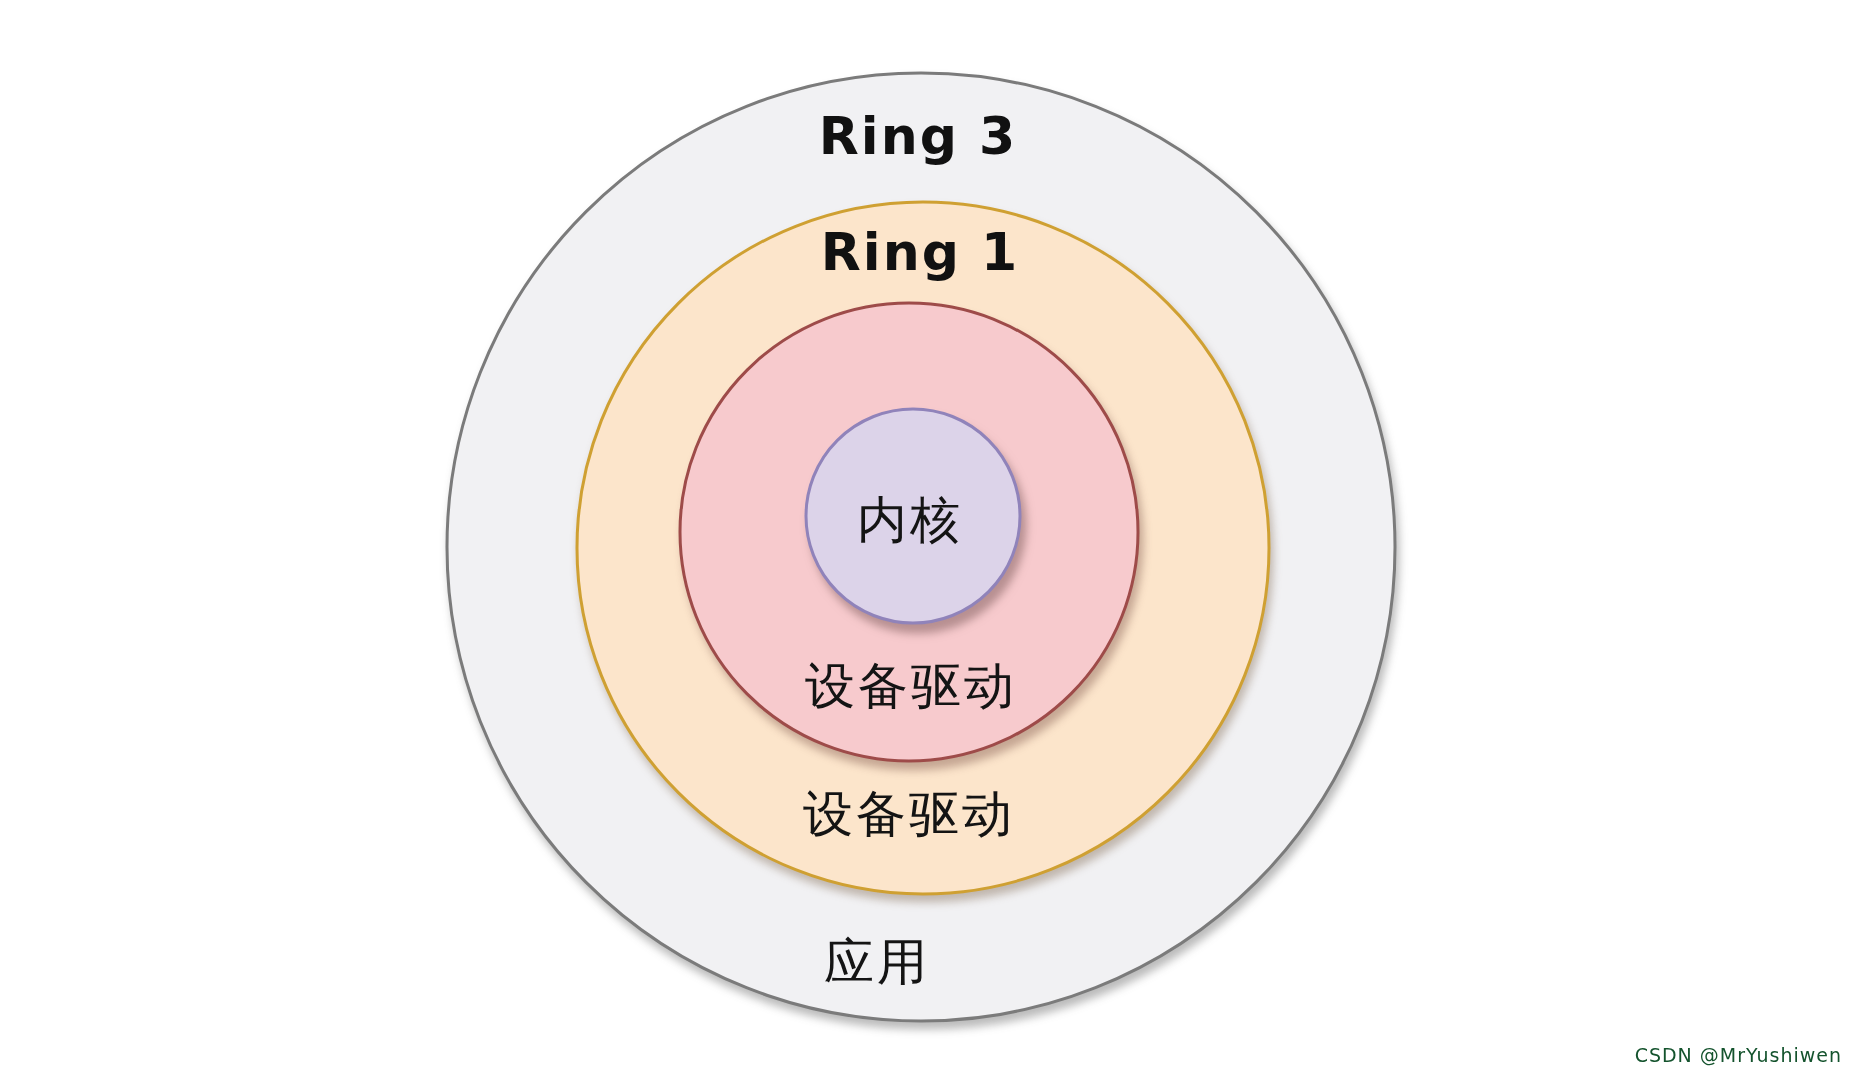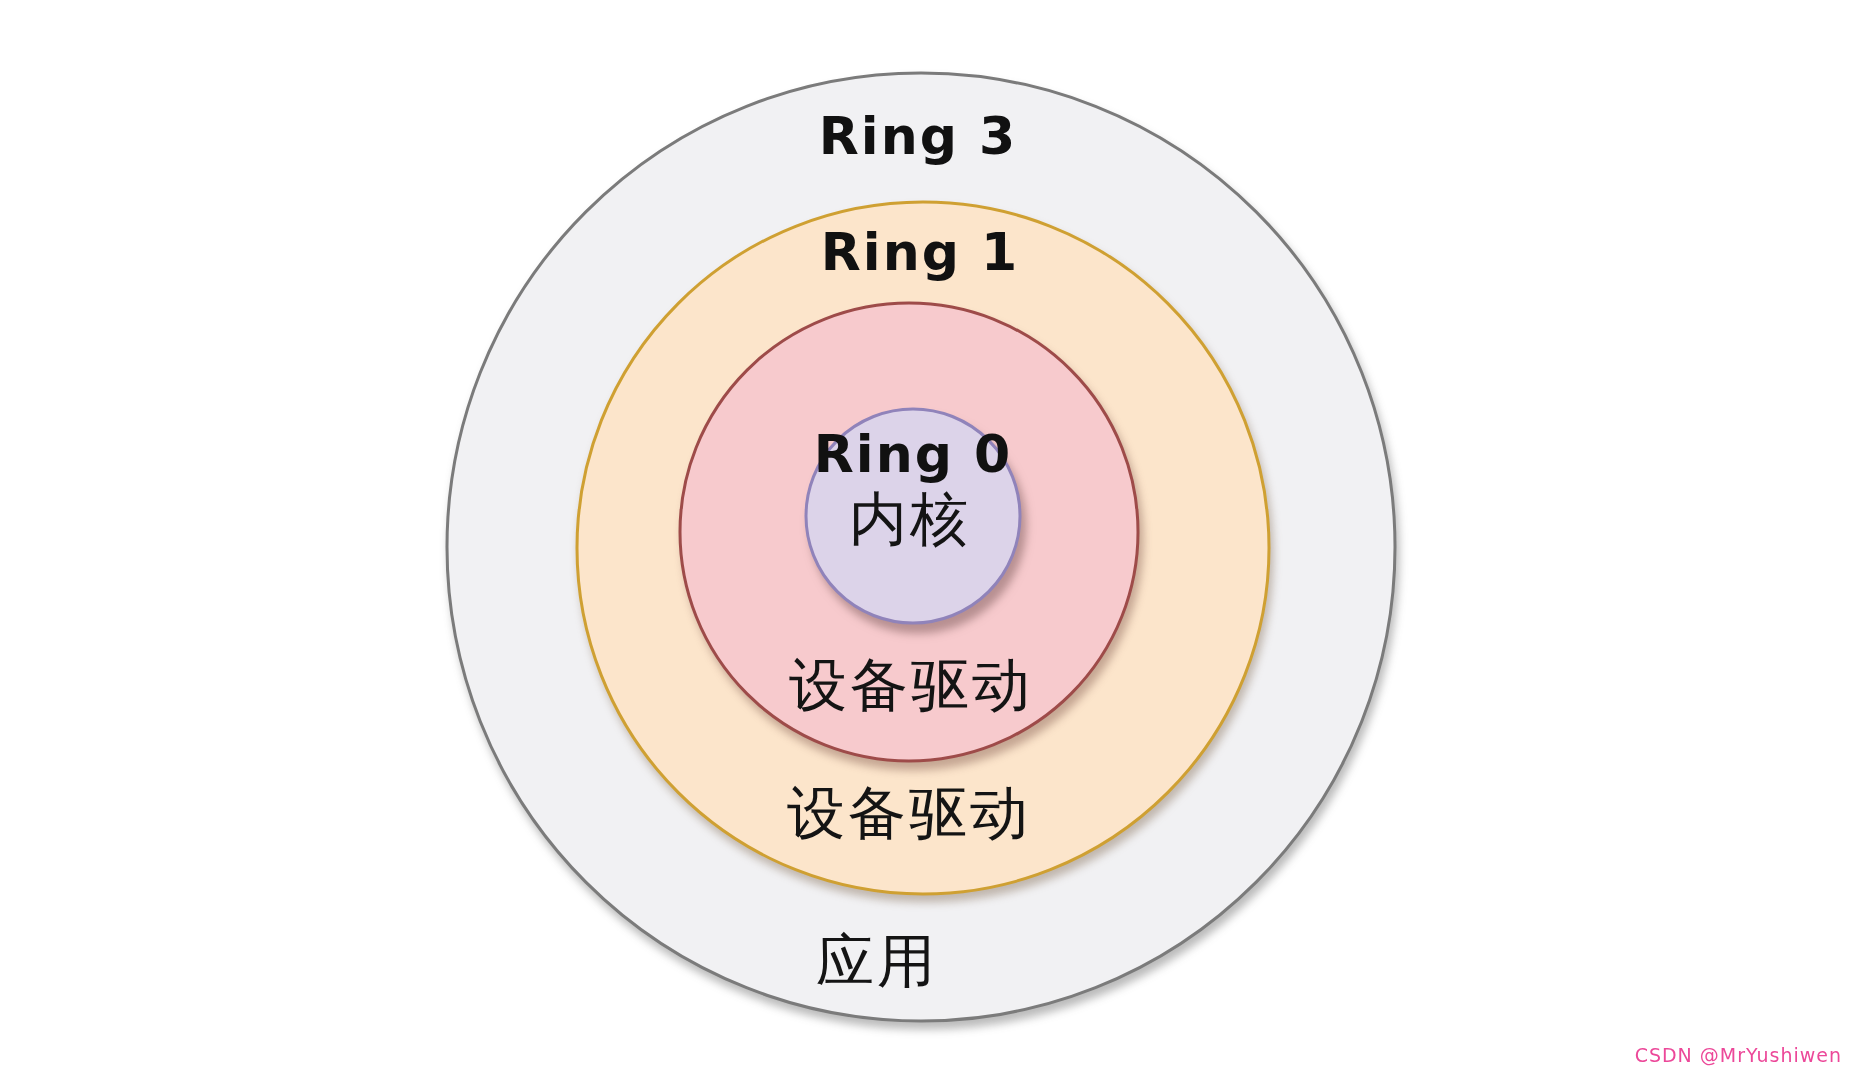--- a/index.html
+++ b/index.html
@@ -27,33 +27,33 @@
     font-size: 52px;
     font-weight: 600;
     letter-spacing: 2px;
     white-space: nowrap;
     text-align: center;
   }
   .ring-sublabel {
     position: absolute;
     transform: translate(-50%, -50%);
     color: #141414;
-    font-size: 58px;
+    font-size: 50px;
     font-weight: 500;
     letter-spacing: 3px;
     white-space: nowrap;
     text-align: center;
   }
   .watermark {
     position: absolute;
     right: 8px;
     bottom: 14px;
     font-size: 19px;
     font-weight: 400;
-    color: #ec4899;
+    color: #14532d;
     letter-spacing: 1px;
   }
   circle.hand {
     stroke-width: 3;
   }
 </style>
 </head>
 <body>
 
 <div class="canvas">
@@ -67,21 +67,20 @@
     <circle class="hand" cx="909" cy="532" r="229" style="filter: drop-shadow(4px 8px 4px rgba(130,90,80,0.45));" fill="#f7cacd" stroke="#9e4b49"></circle>
 
     <circle class="hand" cx="913" cy="516" r="107" style="filter: drop-shadow(5px 9px 4px rgba(120,85,85,0.50));" fill="#dcd3e9" stroke="#9083ba"></circle>
   </svg>
 
   <div class="ring-label" style="left:918px; top:136px;">Ring 3</div>
 
   <div class="ring-label" style="left:920px; top:252px;">Ring 1</div>
 
 
-  <div class="ring-label" style="left:913px; top:454px;">Ring 0</div>
 
   <div class="ring-sublabel" style="left:910px; top:520px;">内核</div>
 
   <div class="ring-sublabel" style="left:911px; top:686px;">设备驱动</div>
 
   <div class="ring-sublabel" style="left:909px; top:814px;">设备驱动</div>
 
   <div class="ring-sublabel" style="left:877px; top:962px;">应用</div>
 
   <div class="watermark">CSDN @MrYushiwen</div>

